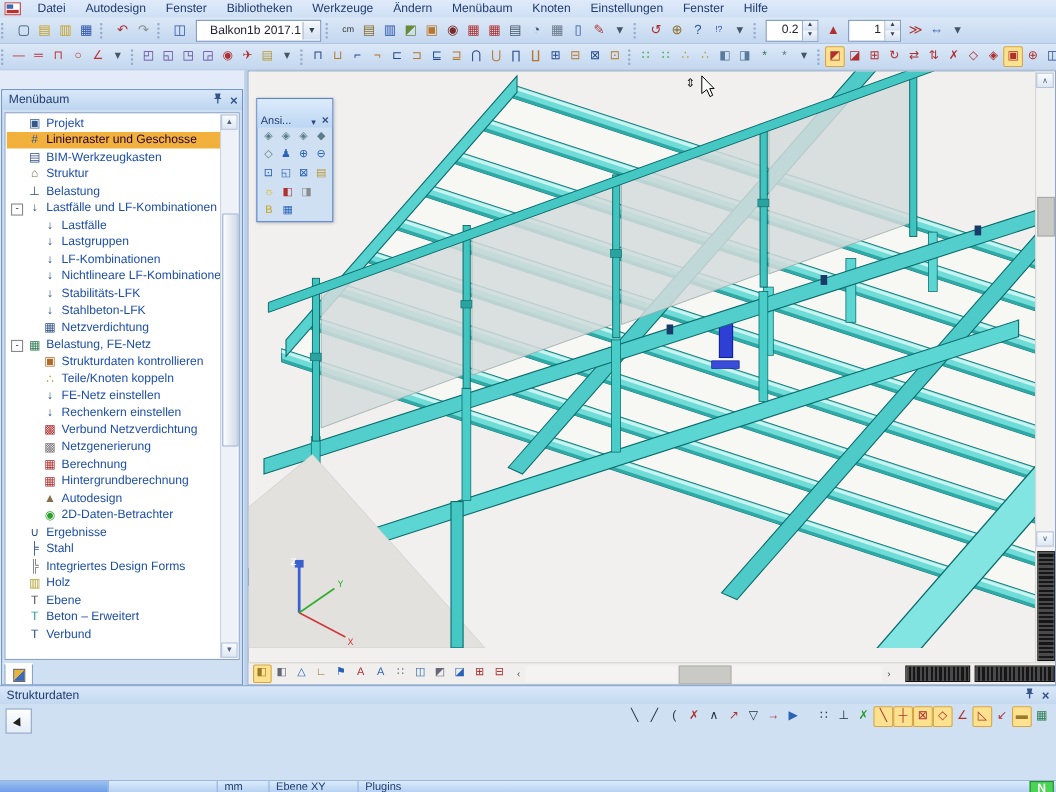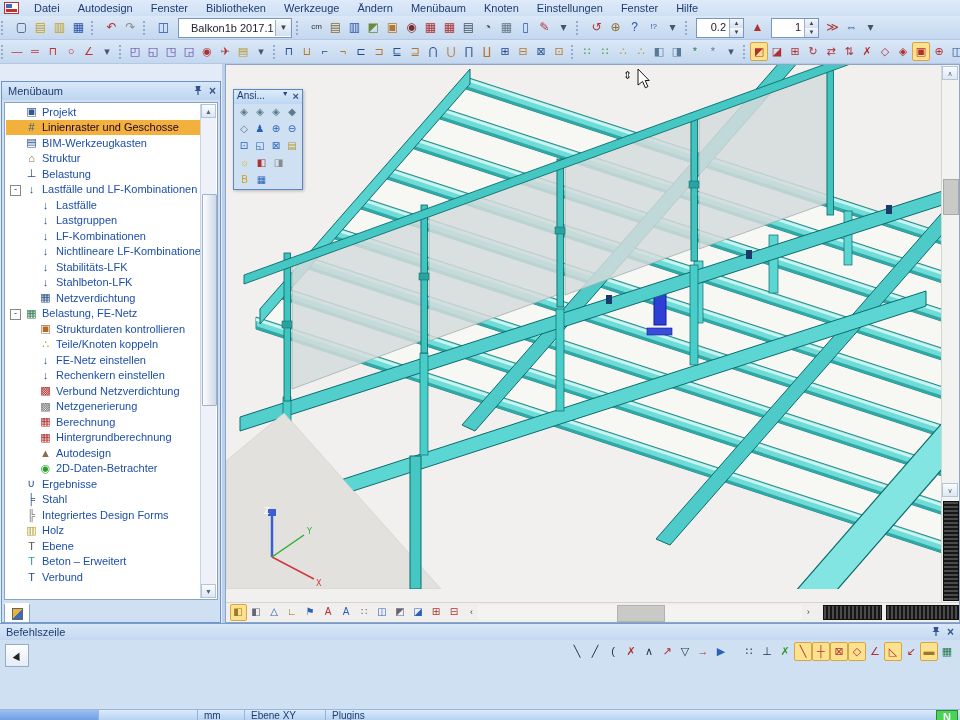--- a/index.html
+++ b/index.html
@@ -59,21 +59,21 @@
         border:1px solid #9fb2ca;border-radius:1px;}
   #ptabs{height:19px;flex:0 0 auto;background:var(--panel_blue,#cfe0f3);display:flex;align-items:flex-start;padding:1px 0 0 2px;}
   .ptab{width:24px;height:17px;background:#fff;border:1px solid #8aa4c8;border-top:2px solid #fff;
         display:flex;align-items:center;justify-content:center;}
   .tabico{width:9px;height:10px;background:linear-gradient(135deg,#e8b43c 50%,#3c6ab8 50%);border:1px solid #666;}
   
   #viewport{flex:1;margin-left:3px;border:1px solid #8ea6c6;background:#f1f0ee;position:relative;min-width:0;}
   #scene{position:absolute;left:0;top:0;}
   #palette{position:absolute;left:7px;top:24px;width:68px;background:var(--panel_blue,#cfe3f8);
            border:1px solid #5b86c9;box-shadow:1px 1px 3px rgba(0,0,0,.25);}
-  .paltitle{height:14px;background:linear-gradient(#dcebfb,#bcd6f2);display:flex;align-items:flex-start;
+  .paltitle{height:26px;background:linear-gradient(#dcebfb,#bcd6f2);display:flex;align-items:flex-end;
             padding:0 3px;color:#1f3c70;font-size:10px;}
   .paltitle .pl{flex:1;overflow:hidden;white-space:nowrap;}
   .paltitle .dd{font-size:7px;color:#23457a;margin-right:4px;}
   .paltitle .x{font-size:11px;font-weight:bold;color:#35538a;}
   .palrow{display:flex;padding:0 2px;}
   .palrow .tbi{width:15px;height:15px;line-height:14px;font-size:10px;}
   
   #vpvscroll{position:absolute;top:0;right:0;bottom:19px;width:17px;background:#f2f2f0;border-left:1px solid #d4d4d0;}
   #vpvscroll .sbtn{width:16px;}
   #vpvscroll .up{top:1px;} 
@@ -594,21 +594,21 @@
           </span>
         <span class="hbtn">›</span>
         <span class="hatchh" style="width:62px;margin-left:8px;"></span>
         <span class="hatchh" style="width:76px;margin-left:4px;"></span>
       </div>
     </div>
   </div>
 
   <div id="cmd">
     <div class="ctitle">
-      <span class="pl">Befehlszeile</span>
+      <span class="pl">Strukturdaten</span>
       <span class="pbtns">
         <span><svg width="10" height="11" viewBox="0 0 10 11">
               <path d="M2.5 1h5l-.8 3.4L8.6 6H1.4l1.9-1.6z" fill="#35538a"></path>
               <line x1="5" y1="6" x2="5" y2="10" stroke="#35538a" stroke-width="1.2"></line>
             </svg></span>
         <span class="x">×</span>
       </span>
     </div>
     <span id="cursorbtn">
         <span>▶</span>

